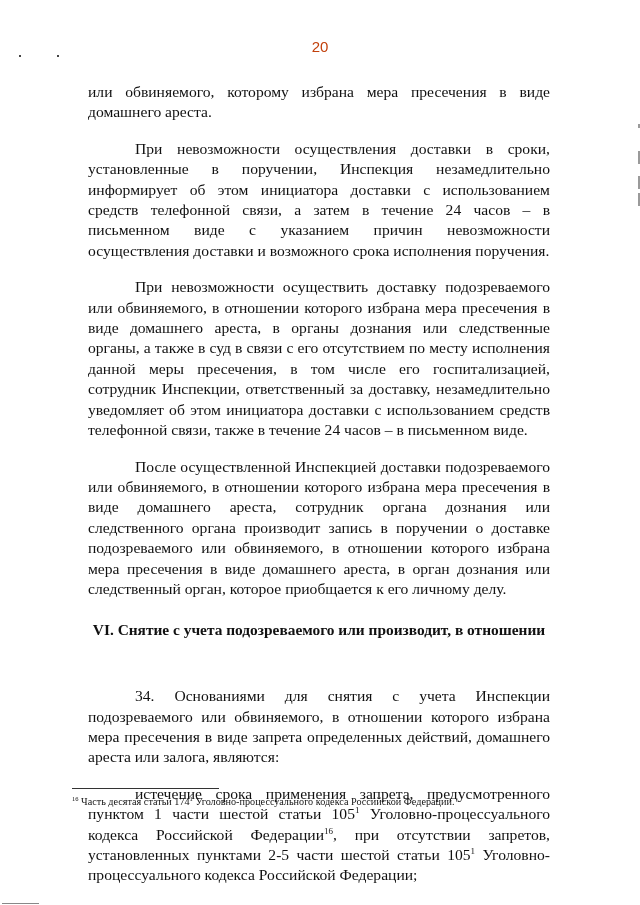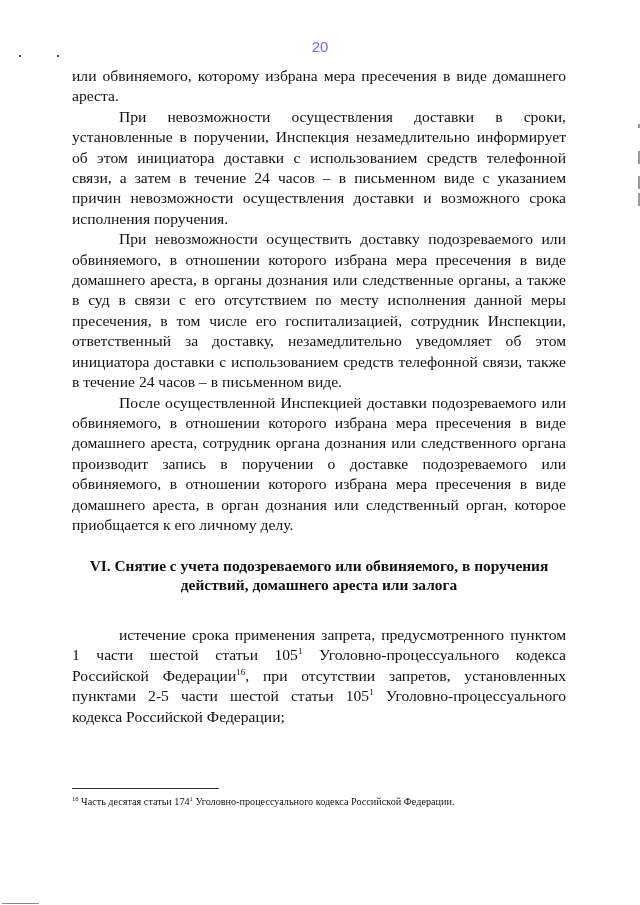--- a/index.html
+++ b/index.html
@@ -16,21 +16,21 @@
       color: #111111;
     }
     .page-number {
       position: absolute;
       top: 38px;
       left: 0;
       width: 640px;
       text-align: center;
       font-family: "Liberation Sans", "DejaVu Sans", sans-serif;
       font-size: 15px;
-      color: #8b5cf6;
+      color: #c2410c;
     }
     .speck {
       position: absolute;
       width: 2px;
       height: 2px;
       background: #444;
     }
     .margin-mark {
       position: absolute;
       width: 2px;
@@ -46,21 +46,21 @@
     }
     .content {
       position: absolute;
       left: 72px;
       top: 66px;
       width: 494px;
       font-size: 15.6px;
       line-height: 20.4px;
     }
     .content p {
-      margin: 0;
+      margin: 16px;
       text-align: justify;
       text-align-last: left;
     }
     .content p.indent {
       text-indent: 47px;
     }
     .heading {
       margin: 22px 0 0 0;
       text-align: center;
       font-weight: bold;
@@ -110,24 +110,24 @@
 <div class="margin-mark" style="left:638px; top:176px; height:13px;"></div>
 <div class="margin-mark" style="left:638px; top:193px; height:13px;"></div>
 
 <div class="content">
   <p>или обвиняемого, которому избрана мера пресечения в виде домашнего ареста.</p>
   <p class="indent">При невозможности осуществления доставки в сроки, установленные в поручении, Инспекция незамедлительно информирует об этом инициатора доставки с использованием средств телефонной связи, а затем в течение 24 часов – в письменном виде с указанием причин невозможности осуществления доставки и возможного срока исполнения поручения.</p>
   <p class="indent">При невозможности осуществить доставку подозреваемого или обвиняемого, в отношении которого избрана мера пресечения в виде домашнего ареста, в органы дознания или следственные органы, а также в суд в связи с его отсутствием по месту исполнения данной меры пресечения, в том числе его госпитализацией, сотрудник Инспекции, ответственный за доставку, незамедлительно уведомляет об этом инициатора доставки с использованием средств телефонной связи, также в течение 24 часов – в письменном виде.</p>
   <p class="indent">После осуществленной Инспекцией доставки подозреваемого или обвиняемого, в отношении которого избрана мера пресечения в виде домашнего ареста, сотрудник органа дознания или следственного органа производит запись в поручении о доставке подозреваемого или обвиняемого, в отношении которого избрана мера пресечения в виде домашнего ареста, в орган дознания или следственный орган, которое приобщается к его личному делу.</p>
 
   <div class="heading">
-    <div>VI. Снятие с учета подозреваемого или обвиняемого, в поручения</div>
-    <div>действий, домашнего ареста или залога</div>
+    <div>VI. Снятие с учета подозреваемого или производит, в отношении</div>
   </div>
   <div class="heading-gap"></div>
 
+  <p class="indent">34. Основаниями для снятия с учета Инспекции подозреваемого или обвиняемого, в отношении которого избрана мера пресечения в виде запрета определенных действий, домашнего ареста или залога, являются:</p>
   <p class="indent"><span>истечение срока применения запрета, предусмотренного пунктом 1 части шестой статьи 105</span><sup>1</sup><span> Уголовно-процессуального кодекса Российской Федерации</span><sup>16</sup><span>, при отсутствии запретов, установленных пунктами 2-5 части шестой статьи 105</span><sup>1</sup><span> Уголовно-процессуального кодекса Российской Федерации;</span></p>
 </div>
 
 <div class="footnote-rule"></div>
 <div class="footnote"><sup>16</sup><span> Часть десятая статьи 174</span><sup>1</sup><span> Уголовно-процессуального кодекса Российской Федерации.</span></div>
 
 <div class="bottom-rule-left"></div>
 
 </body></html>

